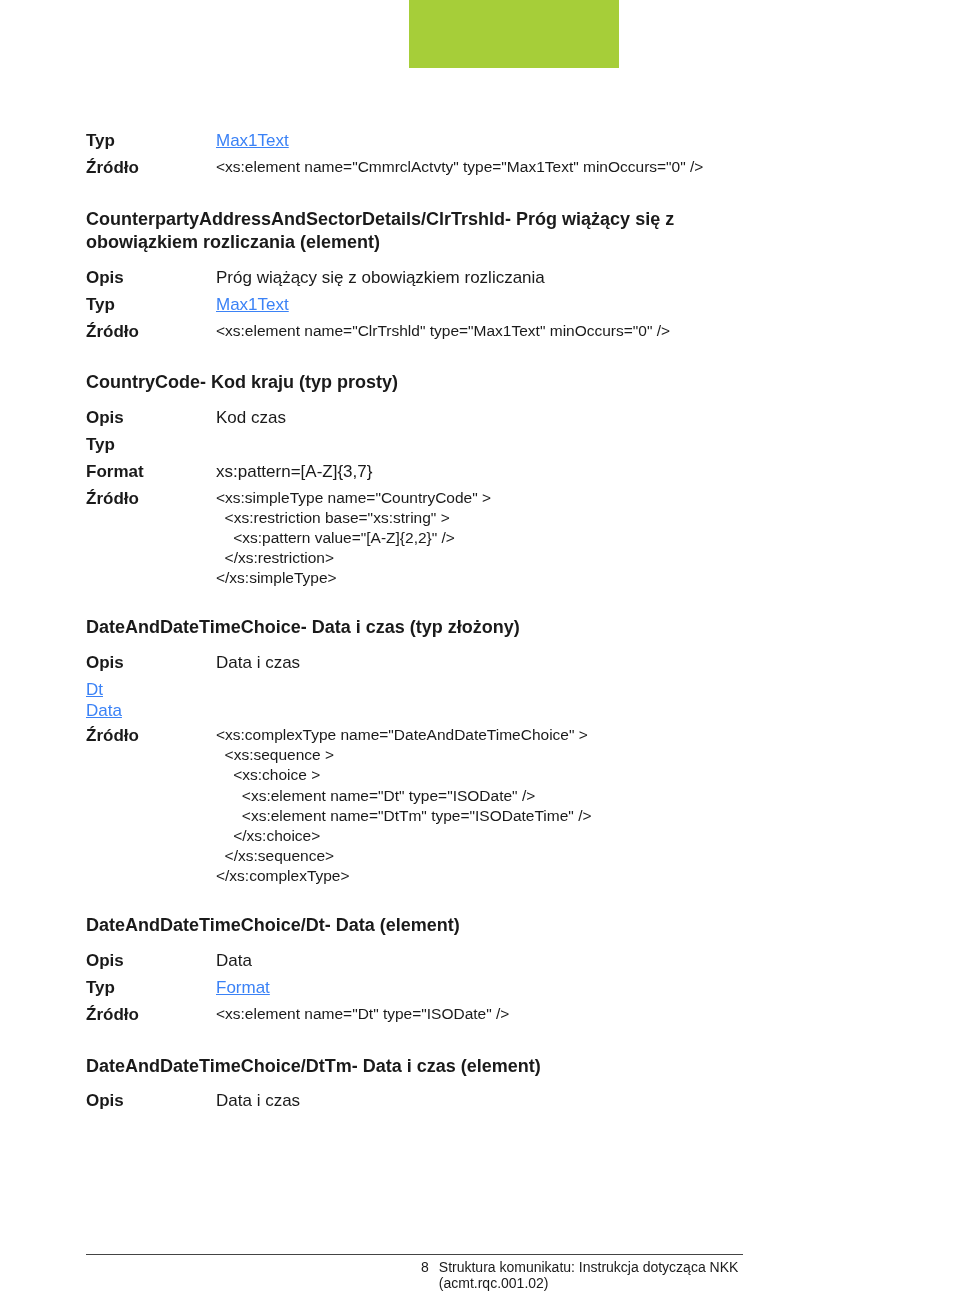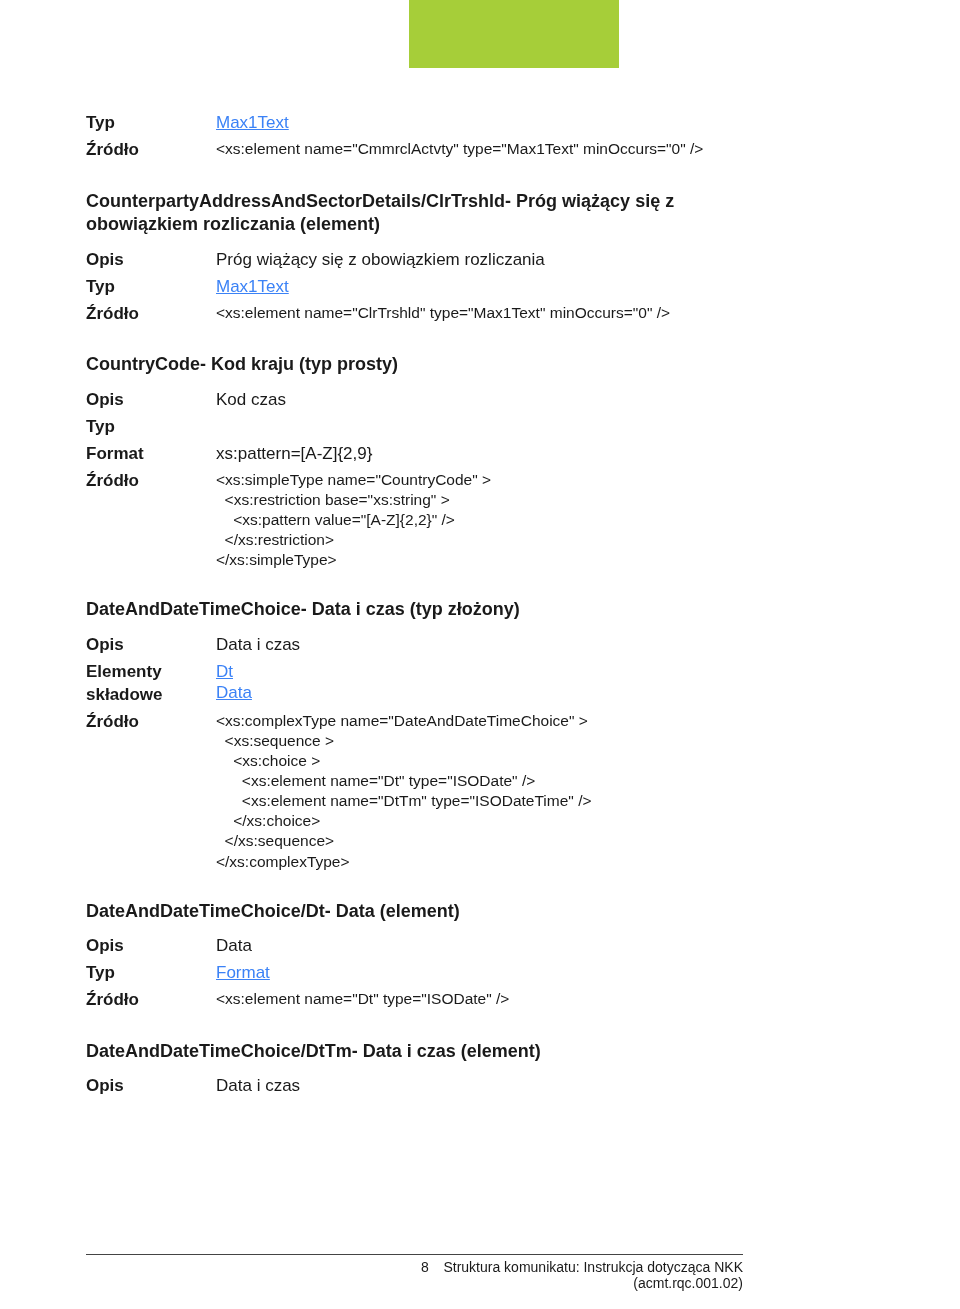--- a/index.html
+++ b/index.html
@@ -9,21 +9,21 @@
     font-family: "Segoe UI", "Lucida Sans", Arial, sans-serif;
     background: #ffffff;
     color: #1a1a1a;
     width: 960px;
     font-size: 17px;
   }
   .page {
     position: relative;
     width: 829px;
     min-height: 1309px;
-    padding: 0 86px 0 86px;
+    padding: 18px 86px 0 86px;
     box-sizing: border-box;
   }
   .header-accent {
     position: absolute;
     top: 0;
     right: 210px;
     width: 210px;
     height: 68px;
     background: #a6ce39;
   }
@@ -84,21 +84,21 @@
     align-items: flex-start;
   }
   .page-num {
     font-size: 14px;
     text-align: center;
     flex: 0 0 auto;
     margin-left: 335px;
   }
   .footer-text {
     font-size: 14px;
-    text-align: right;
+    text-align: left;
     flex: 1;
     margin-left: 10px;
   }
 </style>
 </head>
 <body>
 
 <div class="page">
   <div class="header-accent"></div>
 
@@ -135,40 +135,39 @@
     <div class="block">
       <div class="row">
         <div class="label">Opis</div>
         <div class="value">Kod czas</div>
       </div>
       <div class="row">
         <div class="label">Typ</div>
       </div>
       <div class="row">
         <div class="label">Format</div>
-        <div class="value">xs:pattern=[A-Z]{2,9}</div>
+        <div class="value">xs:pattern=[A-Z]{3,7}</div>
       </div>
       <div class="row">
         <div class="label">Źródło</div>
         <div class="value code-multi">&lt;xs:simpleType name="CountryCode" &gt;
   &lt;xs:restriction base="xs:string" &gt;
     &lt;xs:pattern value="[A-Z]{2,2}" /&gt;
   &lt;/xs:restriction&gt;
 &lt;/xs:simpleType&gt;</div>
       </div>
     </div>
 
     <div class="section-head">DateAndDateTimeChoice- Data i czas (typ złożony)</div>
     <div class="block">
       <div class="row">
         <div class="label">Opis</div>
         <div class="value">Data i czas</div>
       </div>
       <div class="row">
-        <div class="label">Elementy składowe</div>
         <div class="value multi-link">
           <div><span class="link">Dt</span></div>
           <div><span class="link">Data</span></div>
         </div>
       </div>
       <div class="row">
         <div class="label">Źródło</div>
         <div class="value code-multi">&lt;xs:complexType name="DateAndDateTimeChoice" &gt;
   &lt;xs:sequence &gt;
     &lt;xs:choice &gt;

